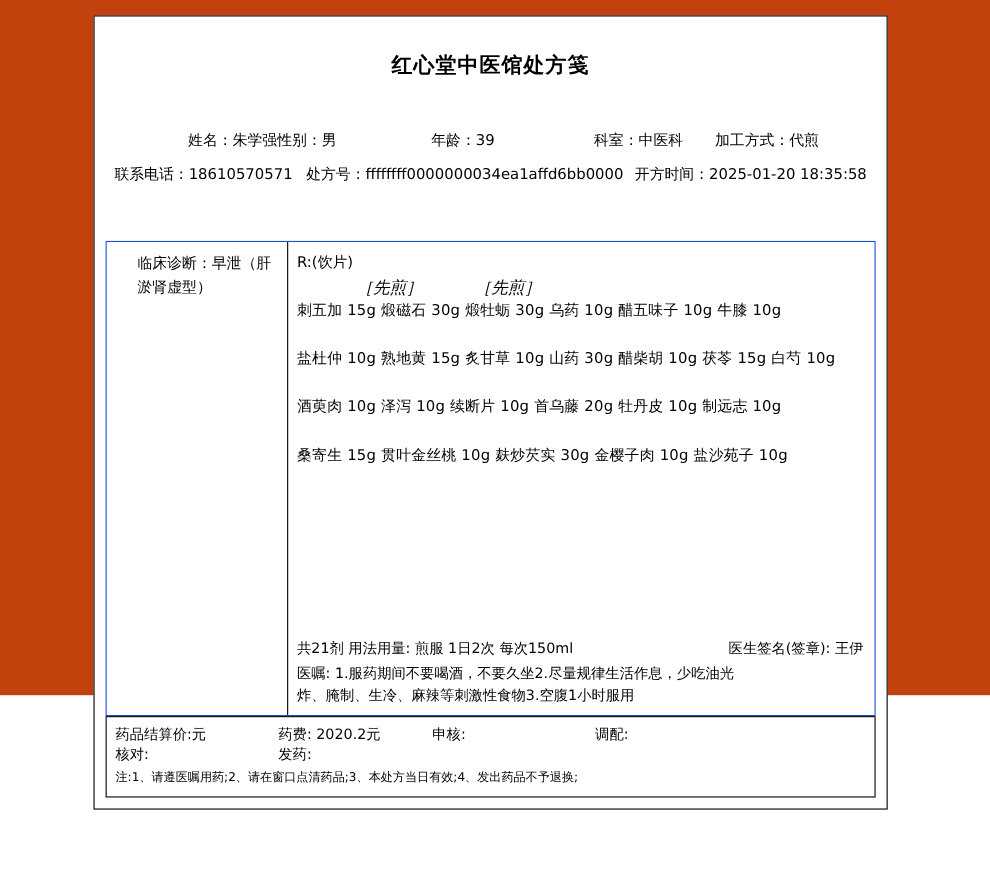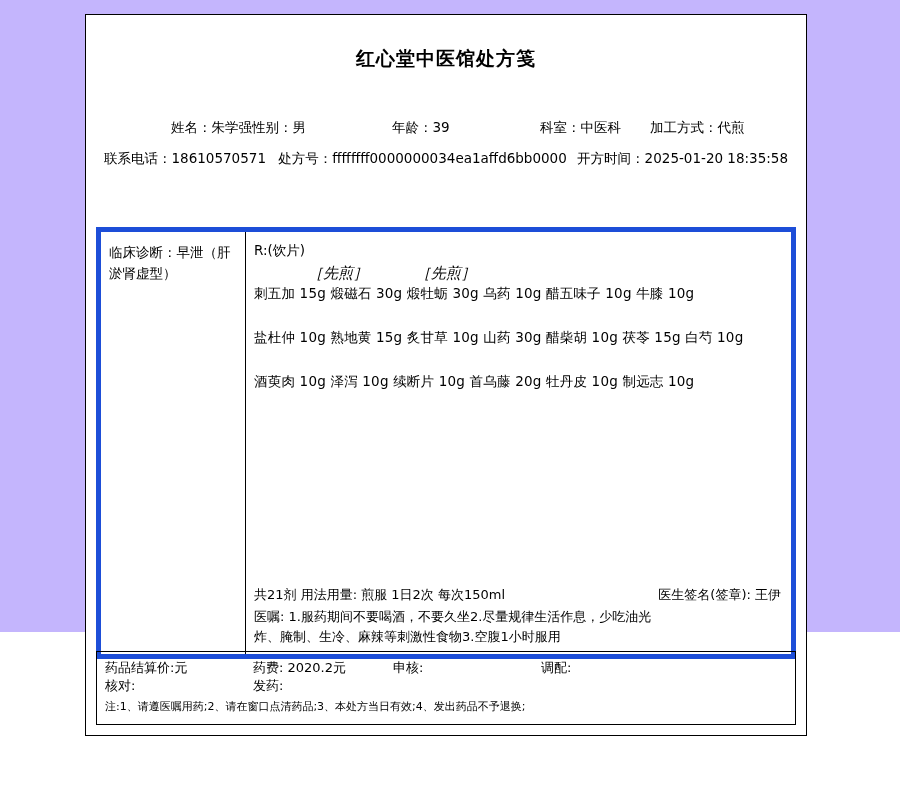--- a/index.html
+++ b/index.html
@@ -8,21 +8,21 @@
     background: #ffffff;
     width: 900px;
     height: 800px;
     font-family: "DejaVu Sans", "Liberation Sans", sans-serif;
     color: #000000;
   }
   #page {
     position: relative;
     width: 900px;
     height: 632px;
-    background: #c4b5fd;
+    background: #c2410c;
   }
   .sheet {
     position: absolute;
     left: 85px;
     top: 14px;
     width: 722px;
     height: 722px;
     border: 1px solid #000000;
     background: #ffffff;
     box-sizing: border-box;
@@ -51,26 +51,27 @@
   .f-age    { width: 148px; }
   .f-dept   { width: 110px; }
   .f-proc   { width: auto; }
   .f-phone  { width: 175px; }
   .f-rxno   { width: 300px; }
   .f-time   { width: auto; }
 
   .body-box {
     position: absolute;
     left: 10px;
-    top: 212px;
+    top: 204px;
     width: 700px;
     height: 432px;
-    border: 5px solid #1d4ed8;
-    box-sizing: border-box;
-    display: flex;
+    border: 1px solid #1d4ed8;
+    box-sizing: border-box;
+    display: flex;
+    padding-left: 20px;
   }
   .diag-col {
     width: 145px;
     border-right: 1px solid #000000;
     box-sizing: border-box;
     padding: 10px 8px 0 8px;
     font-size: 13.5px;
     line-height: 1.55;
   }
   .rx-col {
@@ -159,20 +160,21 @@
     </div>
 
     <div class="body-box">
       <div class="diag-col">临床诊断：早泄（肝淤肾虚型）</div>
       <div class="rx-col">
         <div class="rx-label">R:(饮片)</div>
         <div class="presoak-row">［先煎］          ［先煎］</div>
         <div class="herb-line">刺五加 15g  煅磁石 30g  煅牡蛎 30g  乌药 10g  醋五味子 10g  牛膝 10g</div>
         <div class="herb-line">盐杜仲 10g  熟地黄 15g  炙甘草 10g  山药 30g  醋柴胡 10g  茯苓 15g  白芍 10g</div>
         <div class="herb-line">酒萸肉 10g  泽泻 10g  续断片 10g  首乌藤 20g  牡丹皮 10g  制远志 10g</div>
+        <div class="herb-line">桑寄生 15g  贯叶金丝桃 10g  麸炒芡实 30g  金樱子肉 10g  盐沙苑子 10g</div>
 
         <div class="rx-footer">
           <div class="dose-row">
             <span>共21剂 用法用量: 煎服 1日2次 每次150ml</span>
             <span>医生签名(签章): 王伊</span>
           </div>
           <div class="advice">医嘱: 1.服药期间不要喝酒，不要久坐2.尽量规律生活作息，少吃油光</div>
           <div class="advice">炸、腌制、生冷、麻辣等刺激性食物3.空腹1小时服用</div>
         </div>
       </div>

